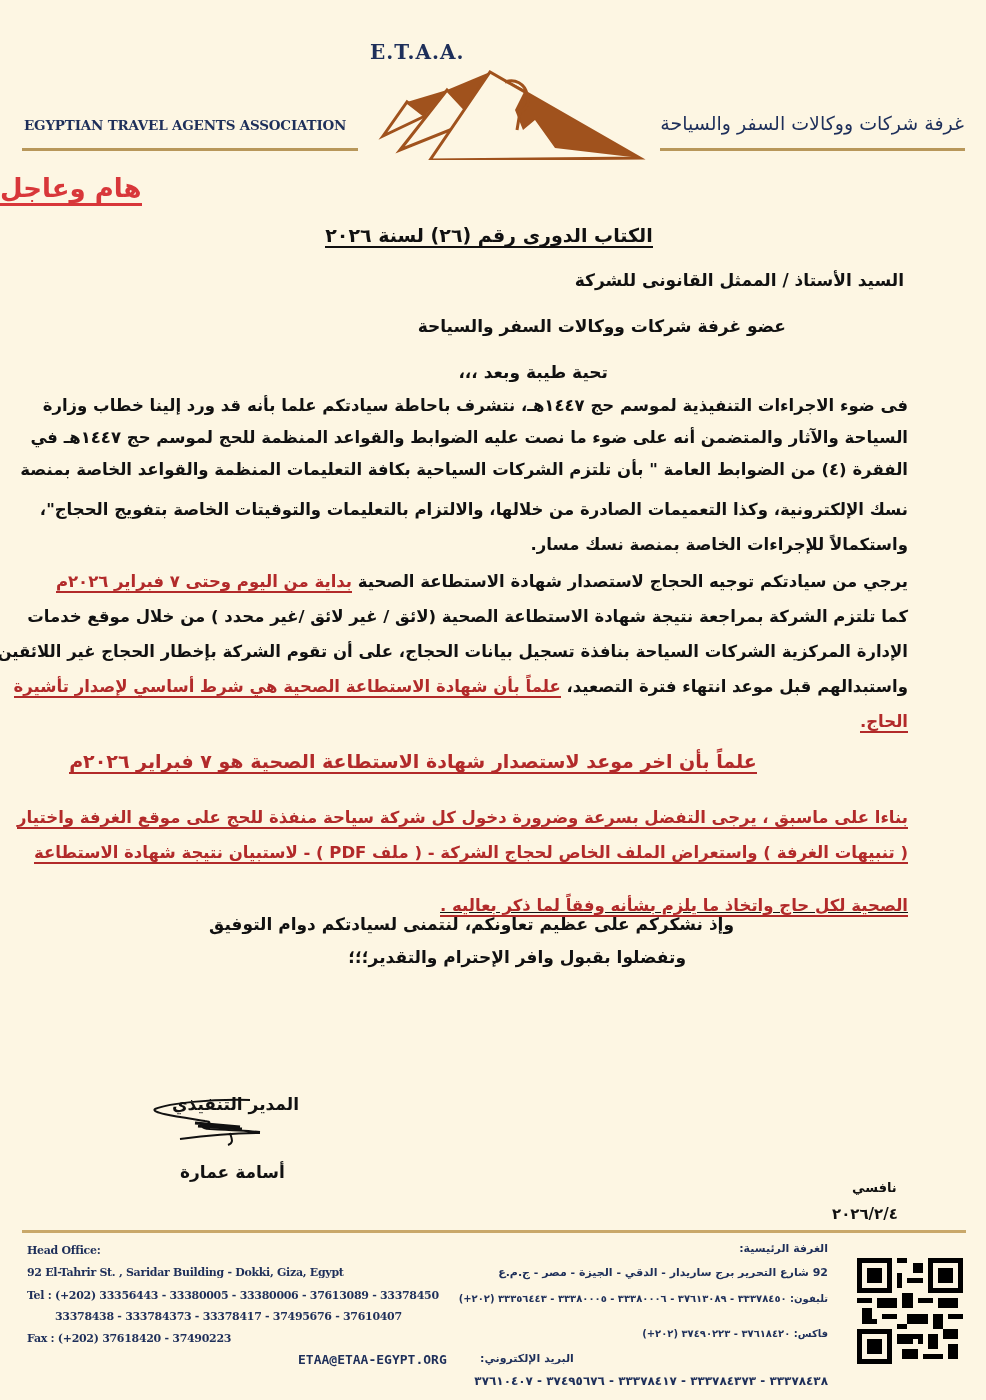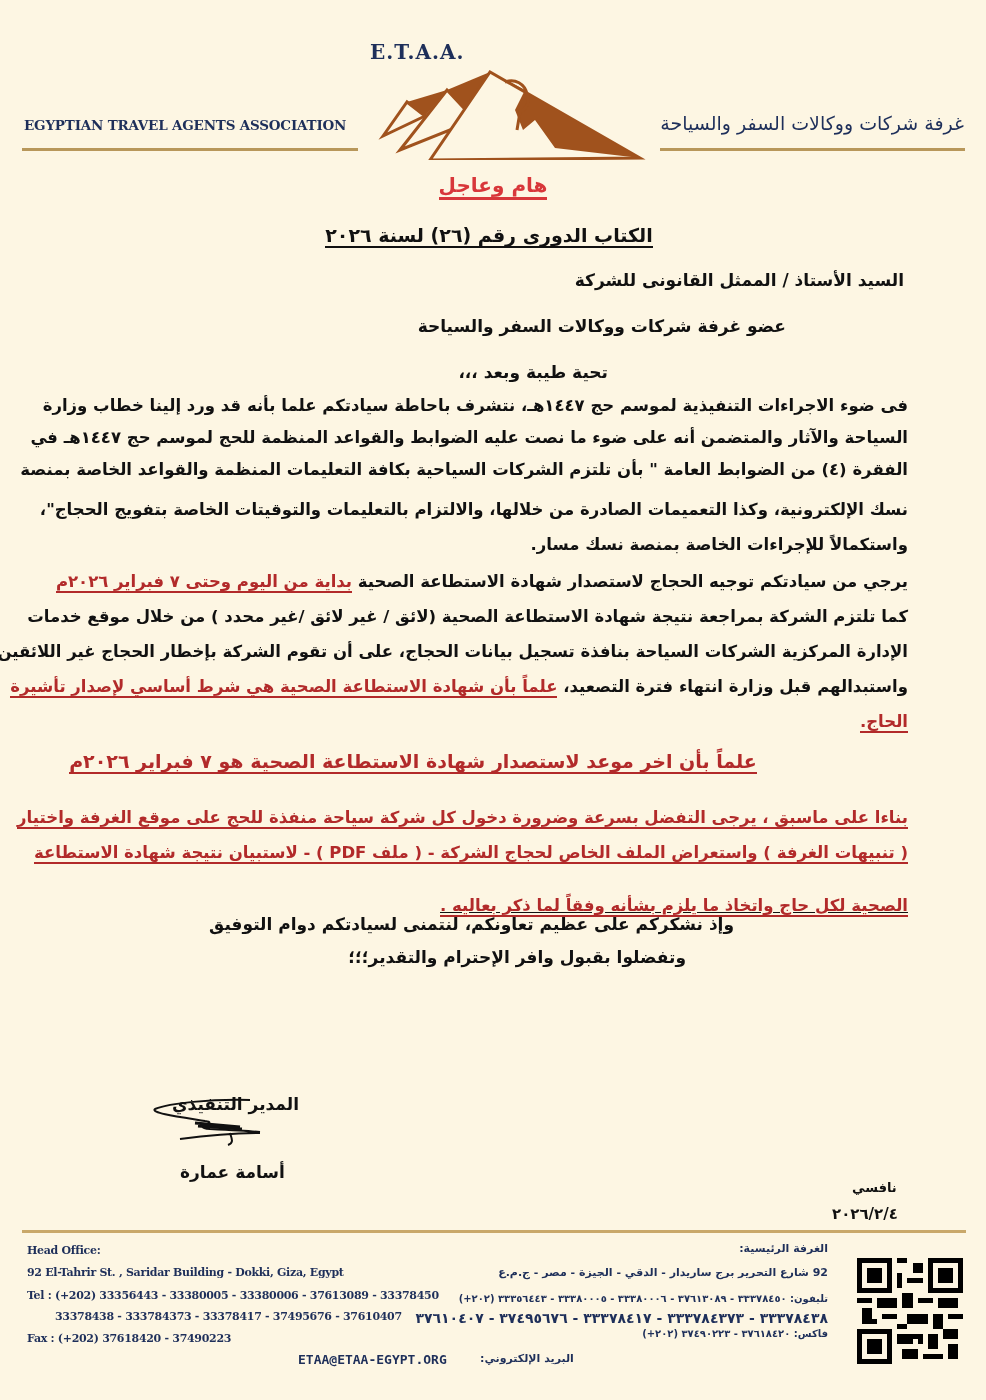--- a/index.html
+++ b/index.html
@@ -10,21 +10,21 @@
   .abs { position:absolute; }
   .rtl { direction:rtl; unicode-bidi:plaintext; }
   
   .hdr-en { left:24px; top:117px; font-family:"DejaVu Serif", serif; font-weight:bold; font-size:13.5px; color:#1e2f5a; letter-spacing:-0.2px; }
   .hdr-ar { right:22px; top:112px; font-size:19px; color:#1e2f5a; direction:rtl;margin-left:21px; }
   .etaa { left:370px; top:40px; font-family:"DejaVu Serif", serif; font-weight:bold; font-size:20px; color:#1e2f5a; letter-spacing:1px; }
   .hdr-line-l { left:22px; top:148px; width:336px; height:3px; background:#b8975a; }
   .hdr-line-r { left:660px; top:148px; width:305px; height:3px; background:#b8975a; }
   .logo { left:355px; top:60px; width:300px; height:100px; }
   
-  .urgent { left:0; width:986px; top:173px; text-align:center; font-size:20px; font-weight:bold; color:#d8373a; }
+  .urgent { left:0; width:986px; top:173px; font-size:26px; font-weight:bold; color:#d8373a; }
   .urgent span { border-bottom:3px solid #d8373a; padding-bottom:0px; }
   .circular { left:0; width:978px; top:224px; text-align:center; font-size:19px; font-weight:bold; }
   .circular span { border-bottom:2px solid #111; }
   .txt { font-size:17px; font-weight:bold; direction:rtl; white-space:nowrap; }
   .body-line { right:78px; font-size:16.5px; font-weight:bold; direction:rtl; white-space:nowrap; text-align:justify; }
   .ul-red { color:#b22a2a; border-bottom:2px solid #b22a2a; }
   .center-red { left:0; width:826px; text-align:center; font-size:19px; font-weight:bold; color:#b22a2a; }
   .center-red span { border-bottom:2px solid #b22a2a; }
   .ul-line { border-bottom:2px solid #b22a2a; color:#b22a2a; }
   
@@ -66,21 +66,21 @@
 <div class="abs body-line" style="top:500px;">نسك الإلكترونية، وكذا التعميمات الصادرة من خلالها، والالتزام بالتعليمات والتوقيتات الخاصة بتفويج الحجاج"،</div>
 <div class="abs body-line" style="top:535px;">واستكمالاً للإجراءات الخاصة بمنصة نسك مسار.</div>
 
 <div class="abs body-line" style="top:572px;">
   <span>يرجي من سيادتكم توجيه الحجاج لاستصدار شهادة الاستطاعة الصحية</span>
   <span class="ul-red">بداية من اليوم وحتى ٧ فبراير ٢٠٢٦م</span>
 </div>
 <div class="abs body-line" style="top:607px;">كما تلتزم الشركة بمراجعة نتيجة شهادة الاستطاعة الصحية (لائق / غير لائق /غير محدد ) من خلال موقع خدمات</div>
 <div class="abs body-line" style="top:642px;">الإدارة المركزية الشركات السياحة بنافذة تسجيل بيانات الحجاج، على أن تقوم الشركة بإخطار الحجاج غير اللائقين</div>
 <div class="abs body-line" style="top:677px;">
-  <span>واستبدالهم قبل وزارة انتهاء فترة التصعيد،</span>
+  <span>واستبدالهم قبل موعد انتهاء فترة التصعيد،</span>
   <span class="ul-red">علماً بأن شهادة الاستطاعة الصحية هي شرط أساسي لإصدار تأشيرة</span>
 </div>
 <div class="abs body-line" style="top:712px;">
   <span class="ul-red">الحاج.</span>
 </div>
 
 <div class="abs center-red rtl" style="top:750px;"><span>علماً بأن اخر موعد لاستصدار شهادة الاستطاعة الصحية هو ٧ فبراير ٢٠٢٦م</span></div>
 
 <div class="abs body-line" style="top:808px;"><span class="ul-line">بناءا على ماسبق ، يرجى التفضل بسرعة وضرورة دخول كل شركة سياحة منفذة للحج على موقع الغرفة واختيار</span></div>
 <div class="abs body-line" style="top:843px;"><span class="ul-line">( تنبيهات الغرفة ) واستعراض الملف الخاص لحجاج الشركة - ( ملف PDF ) - لاستبيان نتيجة شهادة الاستطاعة</span></div>
@@ -102,21 +102,21 @@
 <div class="abs ftr-line"></div>
 <div class="abs ftr-en" style="top:1244px;">Head Office:</div>
 <div class="abs ftr-en" style="top:1266px;">92 El-Tahrir St. , Saridar Building - Dokki, Giza, Egypt</div>
 <div class="abs ftr-en" style="top:1289px;">Tel : (+202) 33356443 - 33380005 - 33380006 - 37613089 - 33378450</div>
 <div class="abs ftr-en" style="top:1310px; left:55px;">33378438 - 333784373 - 33378417 - 37495676 - 37610407</div>
 <div class="abs ftr-en" style="top:1332px;">Fax : (+202) 37618420 - 37490223</div>
 
 <div class="abs ftr-ar" style="top:1242px;">الغرفة الرئيسية:</div>
 <div class="abs ftr-ar" style="top:1266px;">92 شارع التحرير برج ساريدار - الدقي - الجيزة - مصر - ج.م.ع</div>
 <div class="abs ftr-ar" style="top:1293px; font-size:10px;">تليفون: ٣٣٣٧٨٤٥٠ - ٣٧٦١٣٠٨٩ - ٣٣٣٨٠٠٠٦ - ٣٣٣٨٠٠٠٥ - ٣٣٣٥٦٤٤٣ (٢٠٢+)</div>
-<div class="abs ftr-ar" style="top:1310px; font-size:14px;">٣٣٣٧٨٤٣٨ - ٣٣٣٧٨٤٣٧٣ - ٣٣٣٧٨٤١٧ - ٣٧٤٩٥٦٧٦ - ٣٧٦١٠٤٠٧</div>
+<div class="abs ftr-ar" style="top:1374px; font-size:12px;">٣٣٣٧٨٤٣٨ - ٣٣٣٧٨٤٣٧٣ - ٣٣٣٧٨٤١٧ - ٣٧٤٩٥٦٧٦ - ٣٧٦١٠٤٠٧</div>
 <div class="abs ftr-ar" style="top:1328px; font-size:10px;">فاكس: ٣٧٦١٨٤٢٠ - ٣٧٤٩٠٢٢٣ (٢٠٢+)</div>
 
 <div class="abs email">ETAA@ETAA-EGYPT.ORG</div>
 <div class="abs email-ar">البريد الإلكتروني:</div>
 
 <svg class="abs qr" viewBox="0 0 21 21" shape-rendering="crispEdges">
   <rect x="0" y="0" width="21" height="21" fill="#fdf6e3"></rect>
   <g fill="#000">
     <rect x="0" y="0" width="7" height="7"></rect>
       <rect x="1" y="1" width="5" height="5" fill="#fdf6e3"></rect>

